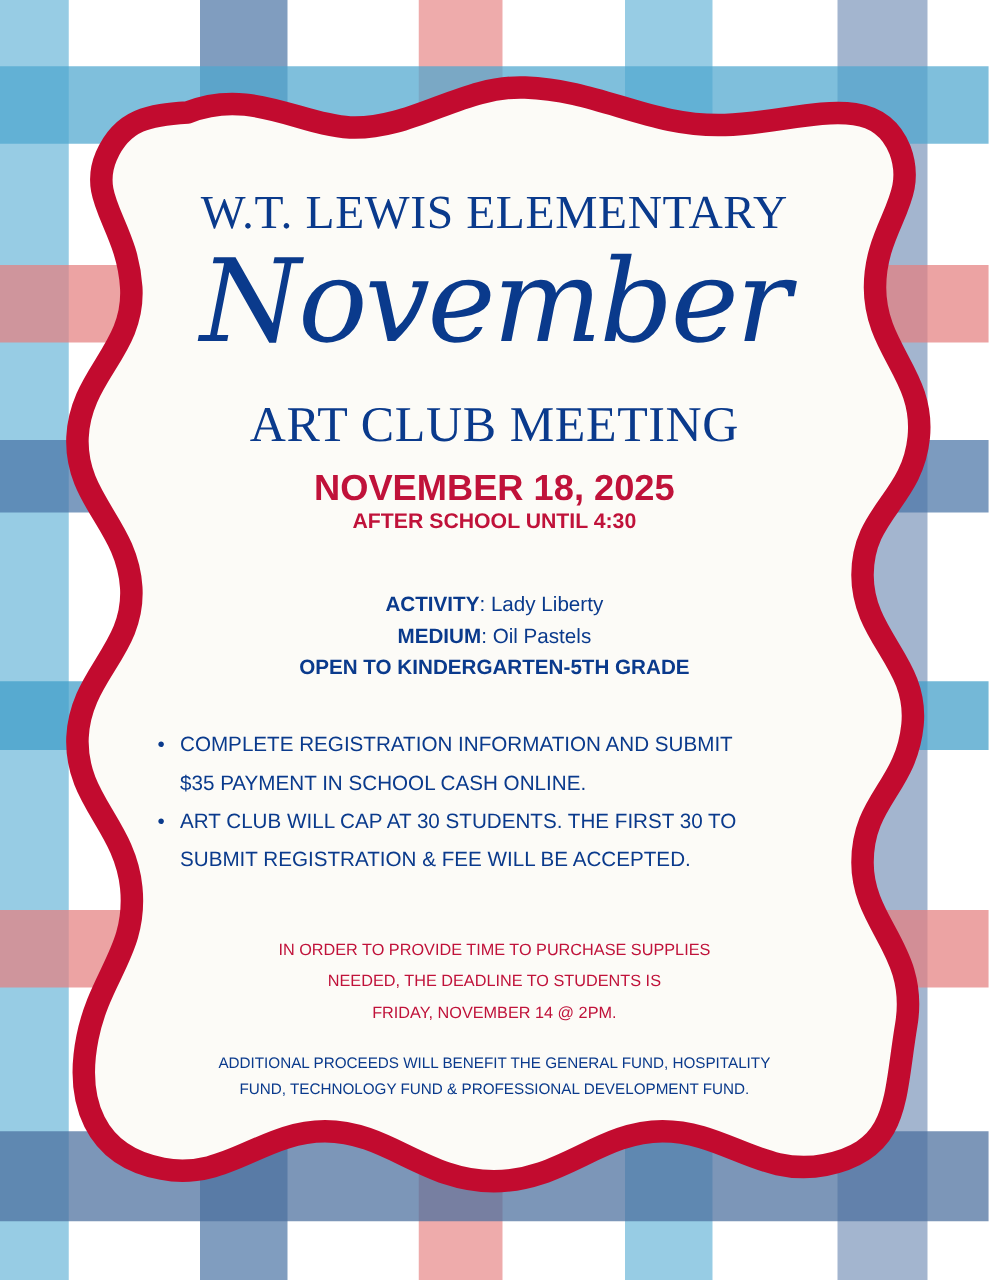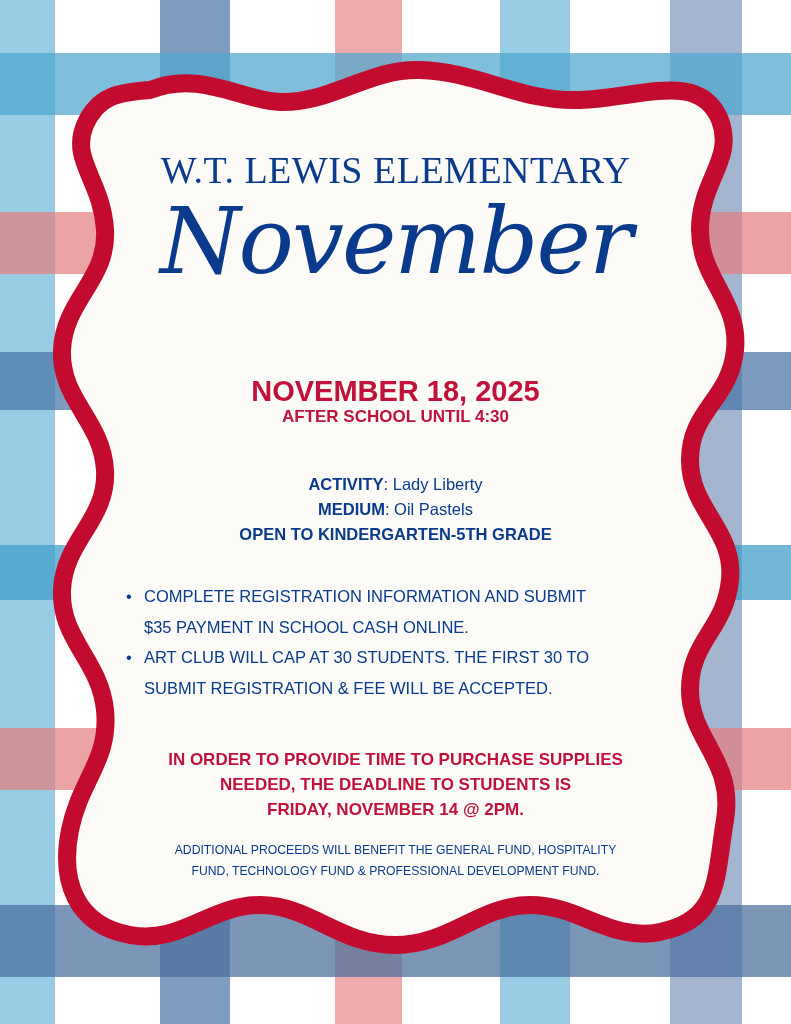--- a/index.html
+++ b/index.html
@@ -14,21 +14,21 @@
   .school { top:138px; font-family:"Liberation Serif", "DejaVu Serif", serif; font-size:38px; color:#0a3a8c; letter-spacing:0.5px; }
   .month { top:178px; font-family:"DejaVu Serif", serif; font-style:italic; font-size:92px; color:#0a3a8c; letter-spacing:-2px; font-weight:normal; }
   .meeting { top:306px; font-family:"Liberation Serif", serif; font-size:40px; color:#0a3a8c; letter-spacing:0.5px; }
   .date { top:365px; font-family:Liberation Sans, sans-serif; font-weight:bold; font-size:29px; color:#c0123a; }
   .time { top:397px; font-family:"Liberation Sans", sans-serif; font-weight:bold; font-size:17px; color:#c0123a; }
   .details { top:462px; font-family:"Liberation Sans", sans-serif; font-size:16.5px; color:#0a3a8c; line-height:25px; }
   .details b { font-weight:bold;text-align:right; }
   .bullets { position:absolute; left:122px; top:571px; width:565px; font-size:16.5px; color:#0a3a8c; line-height:30.5px; margin:0; padding:0; list-style:none; }
   .bullets li { position:relative; padding-left:22px; }
   .bullets li .dot { position:absolute; left:4px; top:0; }
-  .deadline { top:737px; font-weight:bold; font-size:17px; color:#c0123a; line-height:25px; }
+  .deadline { top:737px; font-weight:normal; font-size:13px; color:#c0123a; line-height:25px; }
   .fee { top:830px; font-size:12.2px; color:#0a3a8c; line-height:21px; }
 </style>
 </head>
 <body>
 
 <div class="bg">
 
   <div class="stripe v" style="left:0;width:55px;background:#6fb9da;"></div>
   <div class="stripe v" style="left:160px;width:70px;background:#4f77a6;"></div>
   <div class="stripe v" style="left:335px;width:67px;background:#e88a8a;"></div>
@@ -66,20 +66,21 @@
        C 64 540, 108 520, 105 470
        C 102 420, 60 400, 62 350
        C 64 300, 108 280, 105 230
        C 102 180, 70 160, 85 125
        C 98 95, 120 92, 150 90 Z" fill="#fcfbf7" stroke="#c20b2f" stroke-width="18" stroke-linejoin="round"></path>
 </svg>
 
 <div class="content">
   <div class="center school">W.T. LEWIS ELEMENTARY</div>
   <div class="center month">November</div>
+  <div class="center meeting">ART CLUB MEETING</div>
   <div class="center date">NOVEMBER 18, 2025</div>
   <div class="center time">AFTER SCHOOL UNTIL 4:30</div>
 
   <div class="center details">
     <div>
       <b>ACTIVITY</b><span>: Lady Liberty</span>
     </div>
     <div>
       <b>MEDIUM</b><span>: Oil Pastels</span>
     </div>

